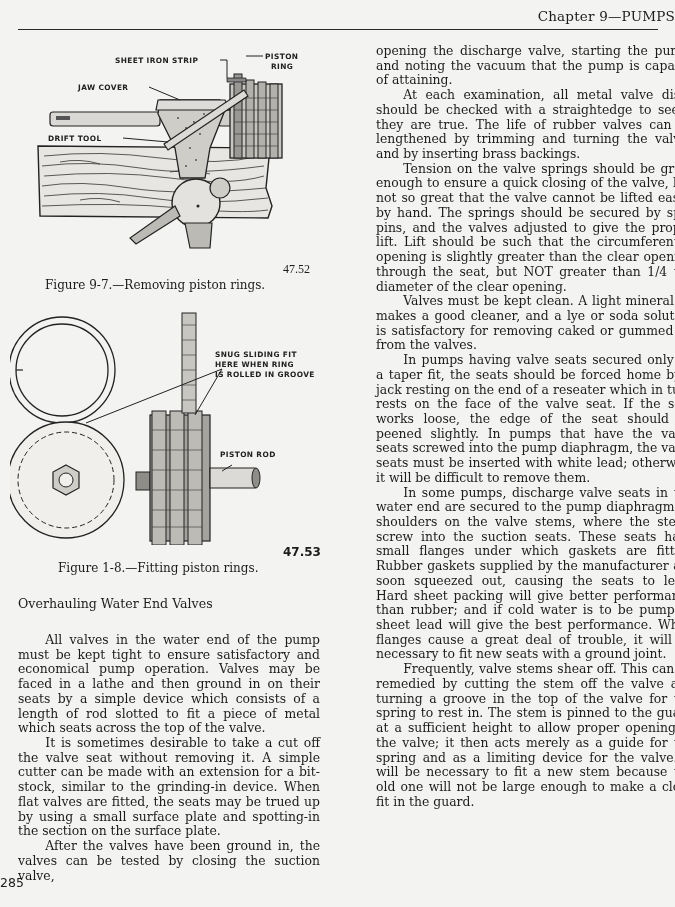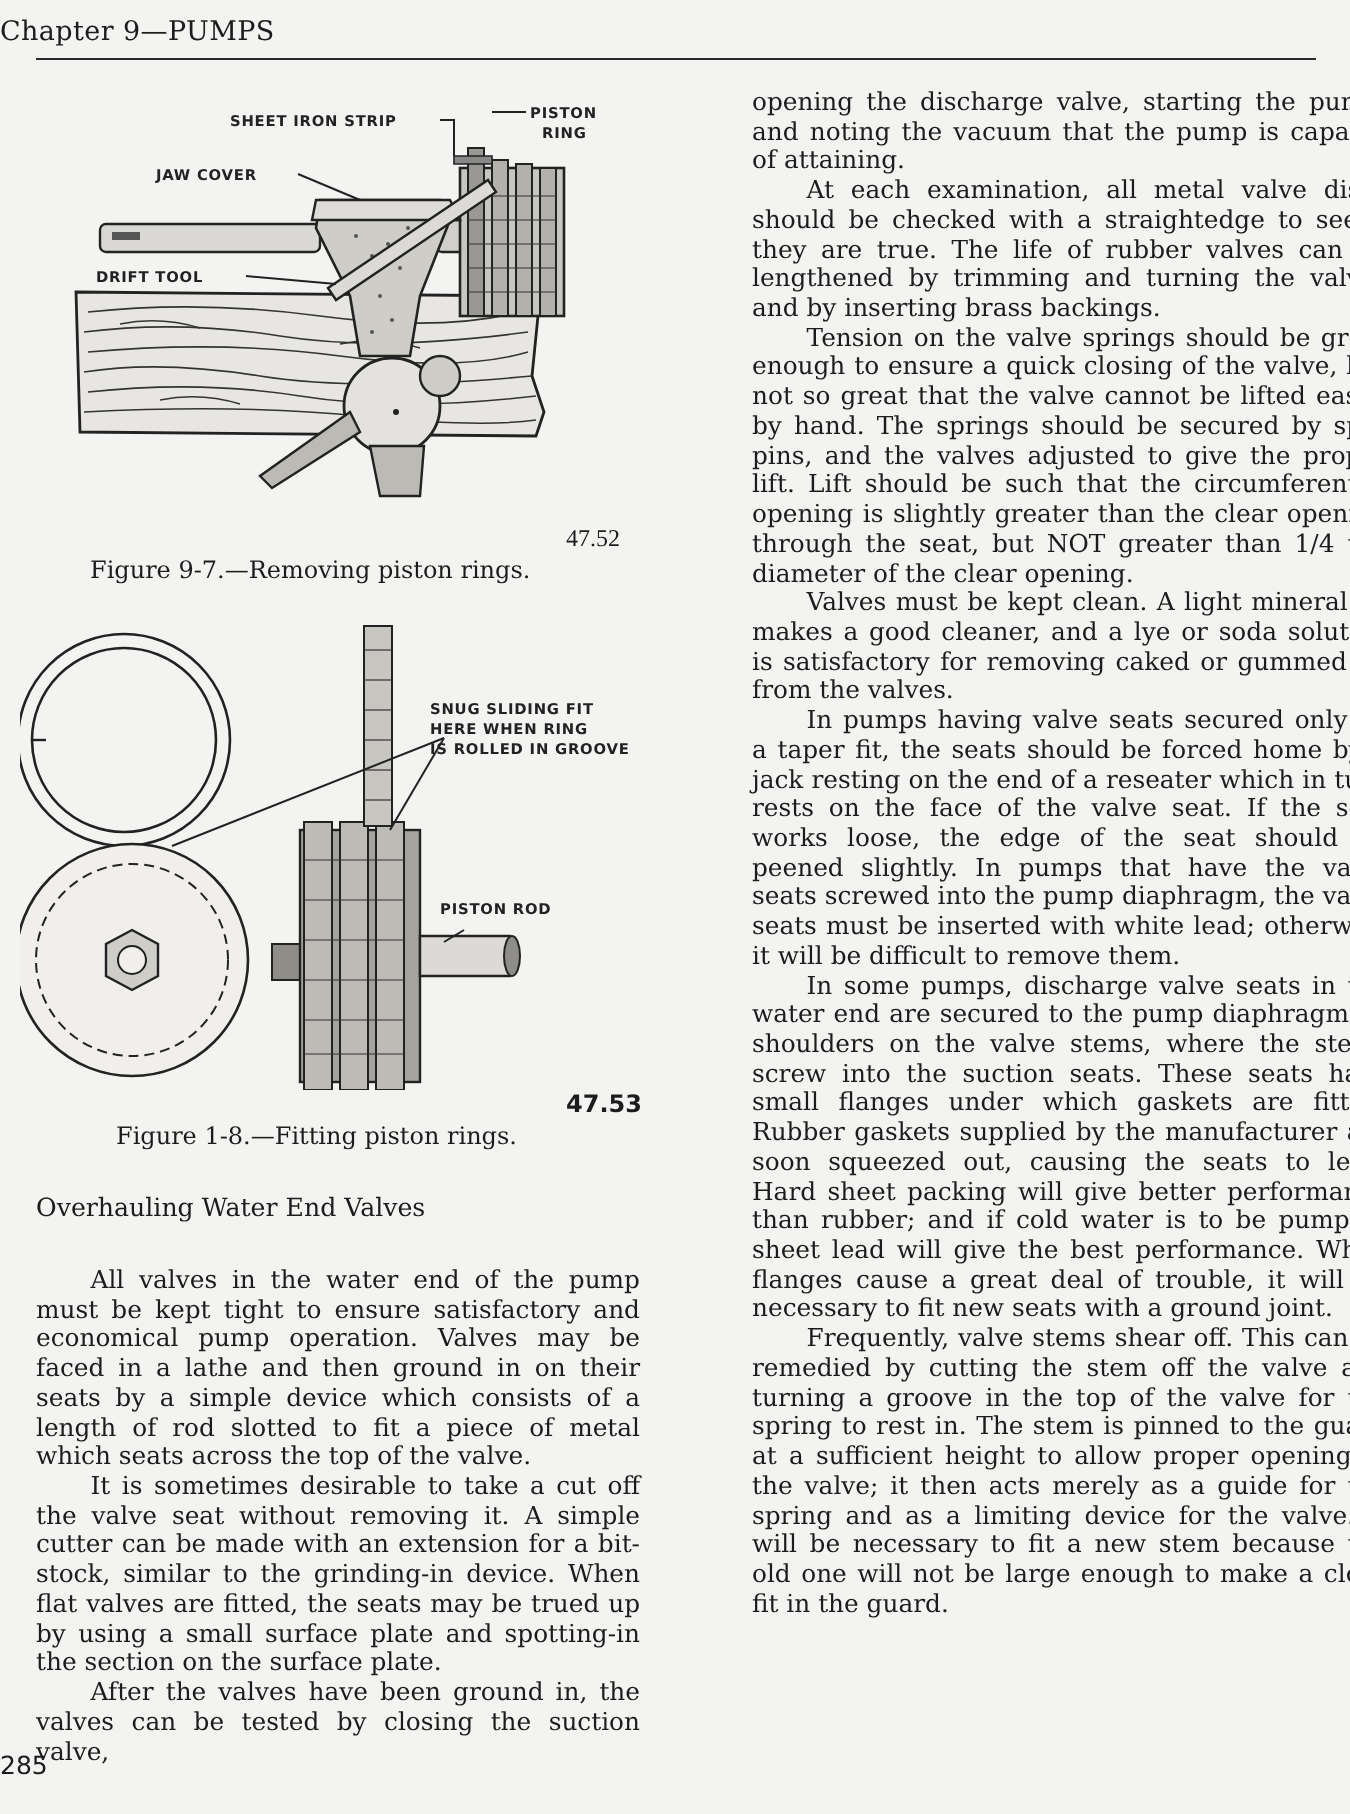--- a/index.html
+++ b/index.html
@@ -6,21 +6,21 @@
     body {
       width: 675px; height: 907px;
       background: #f3f3f1;
       position: relative;
       overflow: hidden;
       color: #1c1c1c;
       font-family: "DejaVu Serif", "Liberation Serif", serif;
     }
     .running-head {
       position: absolute; top: 8px; left: 0; width: 675px;
-      text-align: left; font-size: 13.5px; letter-spacing: 0.2px;
+      text-align: right; font-size: 13.5px; letter-spacing: 0.2px;
     }
     .head-rule {
       position: absolute; top: 29px; left: 18px; width: 640px; height: 0;
       border-top: 1.5px solid #2a2a2a;
     }
     .fig { position: absolute; }
     .fig svg { display: block; }
     .fig-num {
       position: absolute; font-size: 12px;
       font-family: "DejaVu Sans", sans-serif;

